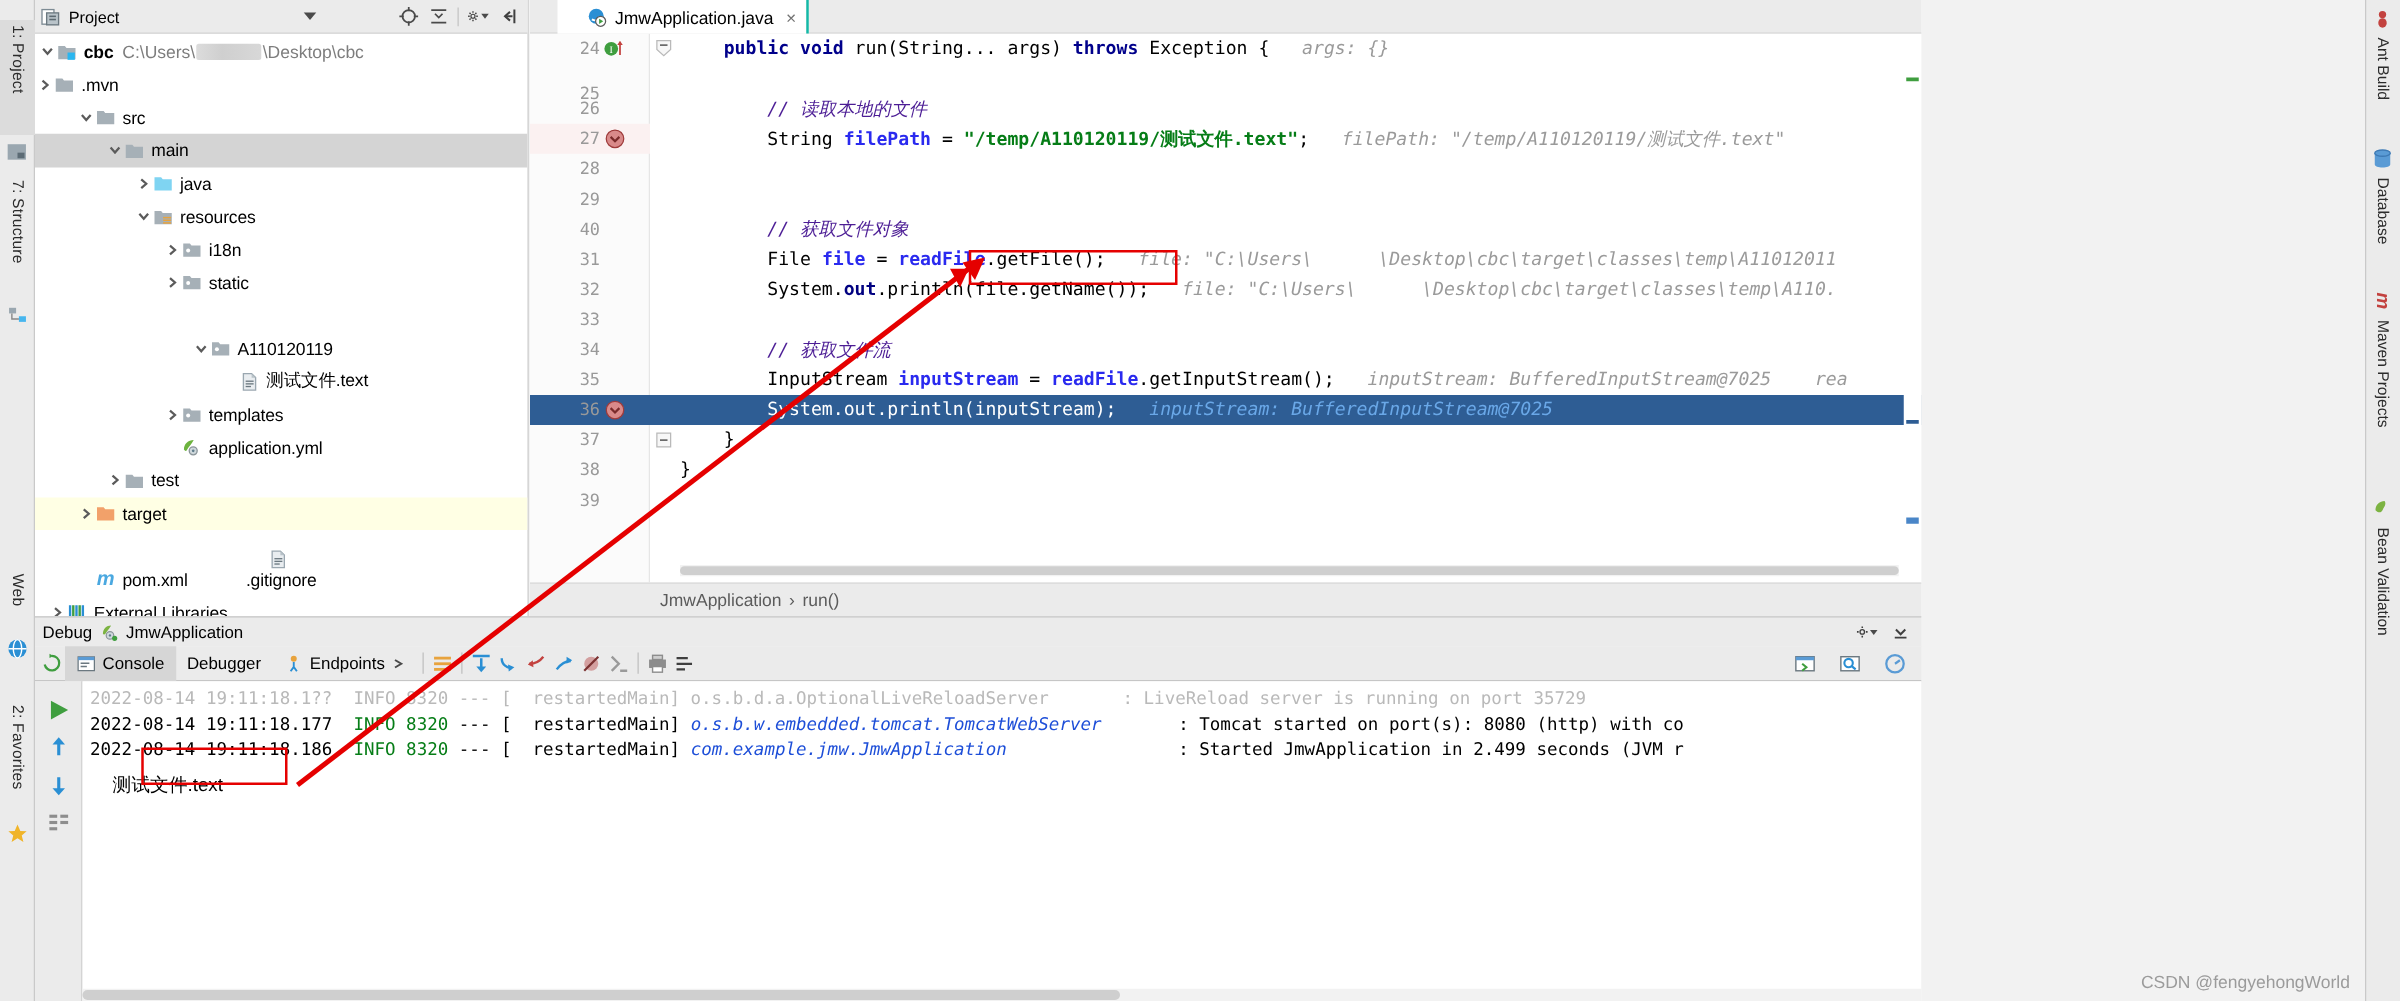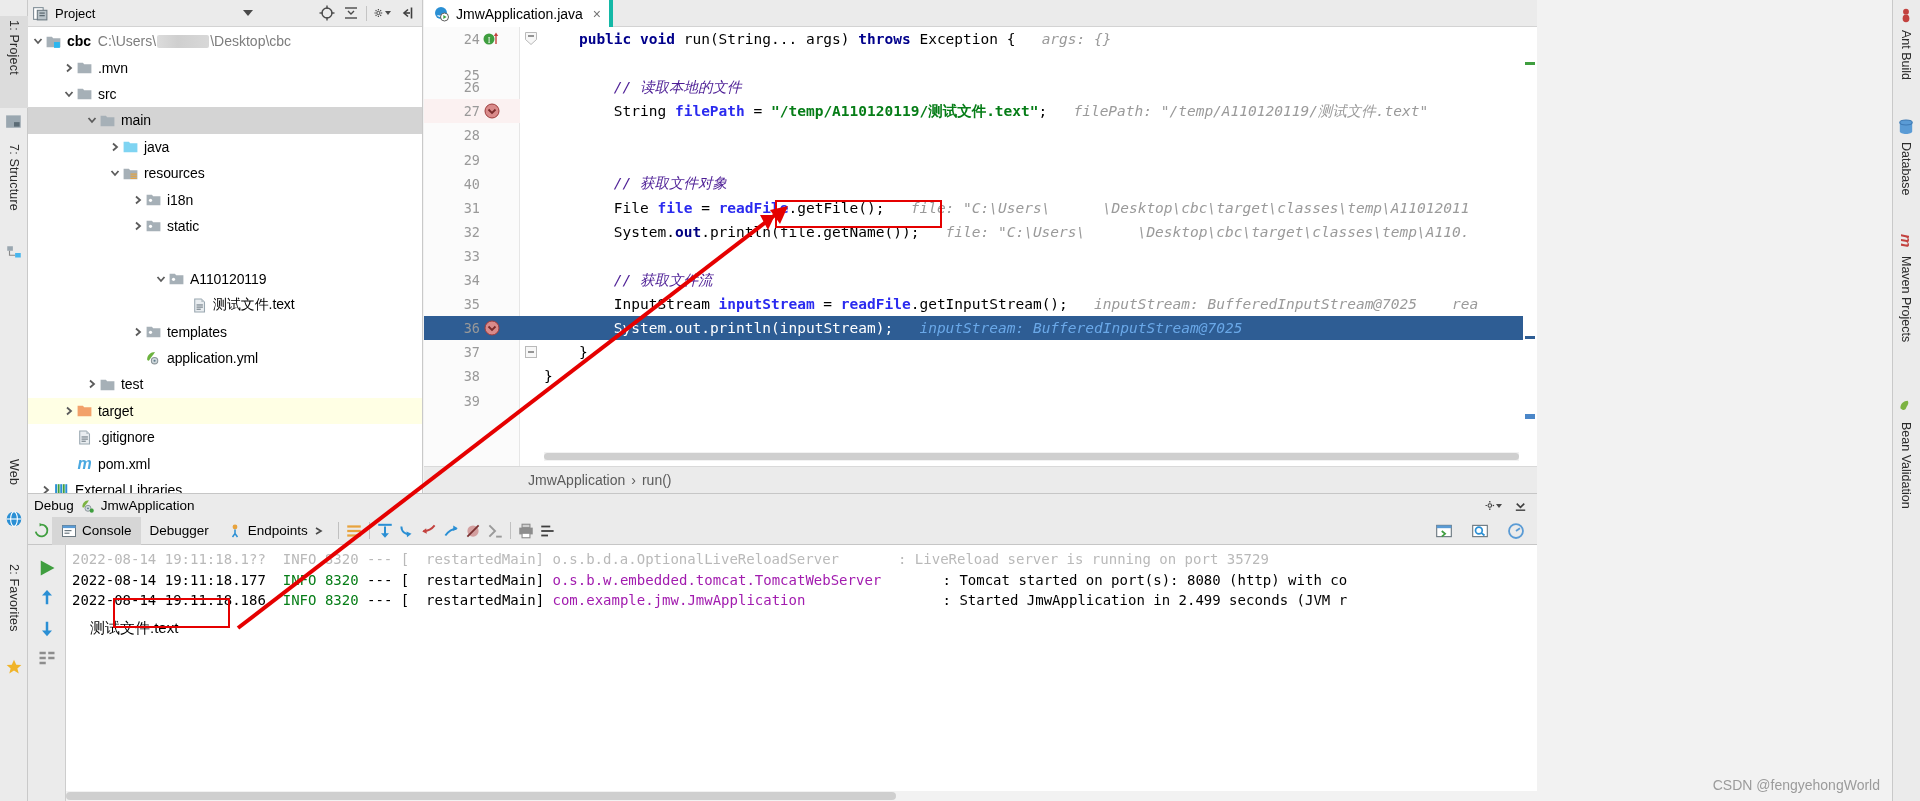--- a/index.html
+++ b/index.html
@@ -80,23 +80,23 @@
   
   .editor-area {
     position: absolute; left: 424px; top: 0; width: 1113px; height: 493px; background: #fff;
   }
   .top-toolbar-right {
     position: absolute; left: 0; top: 0; width: 1113px; height: 27px; background: #ebebeb;
     border-bottom: 1px solid #d3d3d3;
   }
   .tabstrip { position: absolute; left: 0; top: 0; height: 27px; display: flex; align-items: flex-end; }
   .etab {
-    height: 27px; background: #fff; border-right: 4px solid #14b8a6;
-    display: flex; align-items: center; padding: 0 8px 0 10px; gap: 6px;
-    font-size: 14px; color: #000; cursor: pointer;
+    height: 27px; background: #fff; border-right: 2px solid #14b8a6;
+    display: flex; align-items: center; padding: 0 8px 0 24px; gap: 6px;
+    font-size: 14px; color: #000; cursor: pointer; margin-left: 22px;
   }
   .etab-x { color: #737373; font-size: 14px; margin-left: 4px; cursor: pointer; }
 
   .code-wrap { position: absolute; left: 0; top: 27px; width: 1113px; height: 439px; background: #fff; overflow: hidden; }
   .gutter {
     position: absolute; left: 0; top: 0; width: 96px; height: 439px;
     background: #fbfbfb; border-right: 1px solid #e6e6e6;
   }
   .fold-col { position: absolute; left: 96px; top: 0; width: 24px; height: 439px; background: #fff; }
   .lines { position: absolute; left: 0; top: 0; right: 0; bottom: 0; }
@@ -183,21 +183,21 @@
   .console {
     position: absolute; left: 66px; top: 545px; width: 1471px; height: 256px;
     background: #fff; overflow: hidden;
     font-family: "DejaVu Sans Mono", monospace; font-size: 14px;
   }
   .cline { position: absolute; left: 6px; white-space: pre; }
   .c-date { color: #000; }
   .c-info { color: #067d17; }
   .c-pid { color: #067d17; }
   .c-thread { color: #000; }
-  .c-logger { color: #a21caf; }
+  .c-logger { color: #1d4ed8; font-style: italic; }
   .c-msg { color: #000; }
   .c-faded { color: #b9b9b9; }
   .console-scroll-x { position: absolute; left: 66px; bottom: 0; width: 1471px; height: 10px; background: #f2f2f2; }
   .console-scroll-thumb { position: absolute; left: 66px; bottom: 1px; width: 830px; height: 8px; background: #cfcfcf; border-radius: 4px; }
 
   
   .anno-box {
     position: absolute; border: 2.5px solid #e50000; pointer-events: none;
   }
   .anno-svg { position: absolute; left: 0; top: 0; width: 1920px; height: 801px; pointer-events: none; }
@@ -309,21 +309,21 @@
               <polyline points="2.5,4 6,8 9.5,4" fill="none" stroke="#5b5b5b" stroke-width="1.8"></polyline>
             </svg>
           </div>
           <div class="tico"><svg viewBox="0 0 16 16" width="17" height="17">
               <path d="M1.5 3.5h5l1.2 1.5h6.8v8.5h-13z" fill="#a6b0b7"></path>
               <rect x="8.5" y="8.5" width="5.5" height="5.5" fill="#2ab6f0"></rect>
             </svg></div>
           <span class="tlabel bold">cbc</span>
           <span class="tpath">C:\Users\<span class="blur-name"></span>\Desktop\cbc</span>
         </div>
-        <div class="row" style="padding-left: 33px; top: 26.4px; position: absolute; left: 0px; right: 0px;">
+        <div class="row" style="top: 26.4px; position: absolute; left: 0px; right: 0px;">
           <div class="arrow">
             <svg viewBox="0 0 12 12" width="12" height="12">
               <polyline points="4,2.5 8,6 4,9.5" fill="none" stroke="#5b5b5b" stroke-width="1.8"></polyline>
             </svg>
           </div>
           <div class="tico"><svg viewBox="0 0 16 16" width="17" height="17">
               <path d="M1.5 3.5h5l1.2 1.5h6.8v8.5h-13z" fill="#a6b0b7"></path>
             </svg></div>
           <span class="tlabel">.mvn</span>
         </div>
@@ -461,21 +461,21 @@
           <div class="arrow">
             <svg viewBox="0 0 12 12" width="12" height="12">
               <polyline points="4,2.5 8,6 4,9.5" fill="none" stroke="#5b5b5b" stroke-width="1.8"></polyline>
             </svg>
           </div>
           <div class="tico"><svg viewBox="0 0 16 16" width="17" height="17">
               <path d="M1.5 3.5h5l1.2 1.5h6.8v8.5h-13z" fill="#f2a16a"></path>
             </svg></div>
           <span class="tlabel">target</span>
         </div>
-        <div class="row" style="padding-left: 33px; top: 396px; position: absolute; left: 0px; right: 0px;">
+        <div class="row" style="top: 396px; position: absolute; left: 0px; right: 0px; flex-direction: column;">
           <div class="arrow empty"></div>
           <div class="tico"><svg viewBox="0 0 16 16" width="17" height="17">
               <path d="M3.5 1.8h6.2l3 3v9.4h-9.2z" fill="#e9edf0" stroke="#9aa7b0"></path>
               <polygon points="9.7,1.8 12.7,4.8 9.7,4.8" fill="#b9c3c9"></polygon>
               <g fill="#6b7880">
                 <rect x="5.2" y="7" width="6" height="1"></rect>
                 <rect x="5.2" y="9" width="6" height="1"></rect>
                 <rect x="5.2" y="11" width="4" height="1"></rect>
               </g>
             </svg></div>

